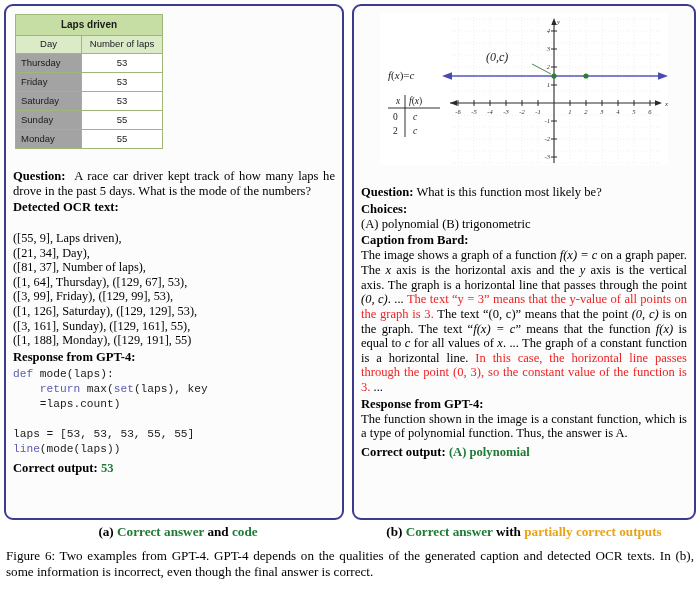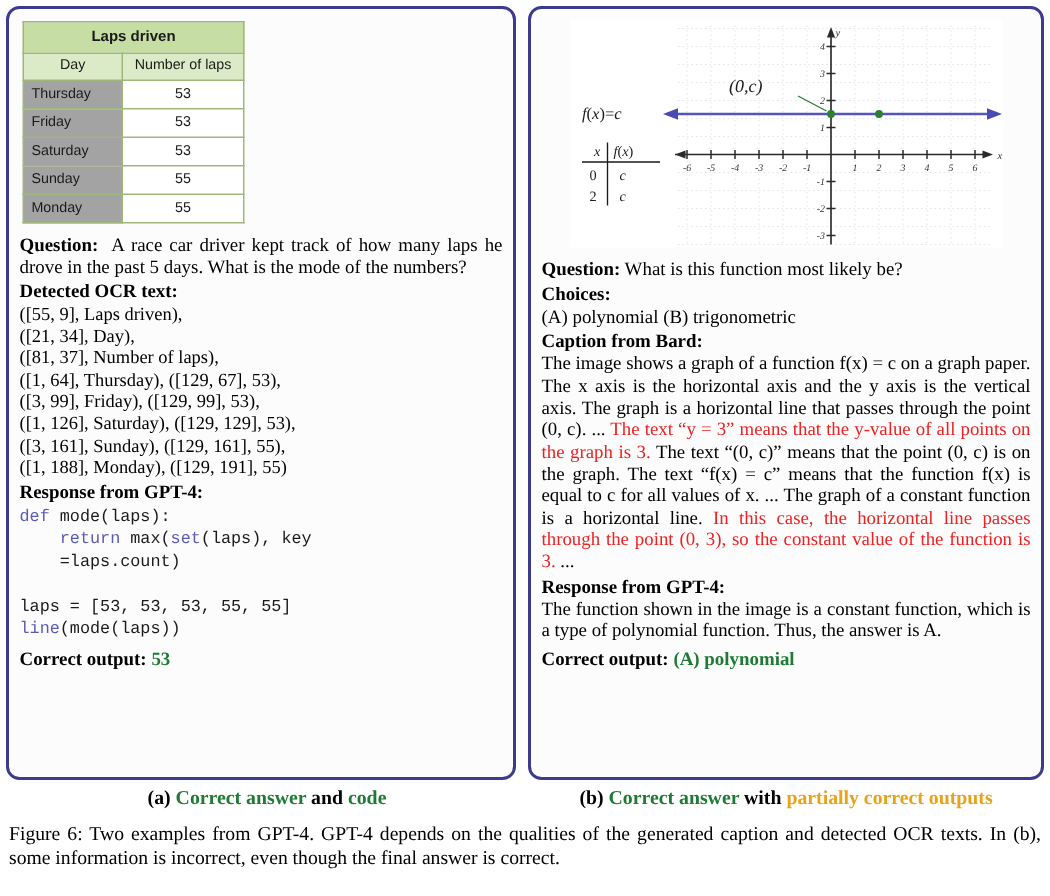--- a/index.html
+++ b/index.html
@@ -77,29 +77,29 @@
   }
   .laps-table .c-val { background: #ffffff; }
   .laps-table .tbl-head.c-day { background: #dcebc7; text-align: center; padding-left: 4px;}
 
   
   .lbl { font-weight: bold; }
   .qblock {
     font-size: 12.6px;
     line-height: 1.16;
     text-align: justify;
-    margin-top: 7px;
+    margin-top: 20px;
   }
   .qblock p { margin: 0; }
   .tight { line-height: 1.17; }
 
   .ocr-list {
     font-size: 12.3px;
     line-height: 1.185;
-    margin-top: 0;
+    margin-top: 16px;
   }
   .ocr-list div { white-space: nowrap; }
 
   .sectlabel {
     font-weight: bold;
     font-size: 12.6px;
     margin-top: 2px;
   }
 
   
@@ -137,21 +137,21 @@
     line-height: 1.17;
   }
 
   .caption-text {
     font-size: 12.55px;
     line-height: 1.165;
     text-align: justify;
     margin-top: 0px;
   }
   .red { color: #ee2222; }
-  .mi { }
+  .mi { font-style: italic; }
 
   
   .subcaps {
     display: flex;
     flex-direction: row;
     width: 700px;
     padding: 0 4px;
     box-sizing: border-box;
     margin-top: 4px;
   }

